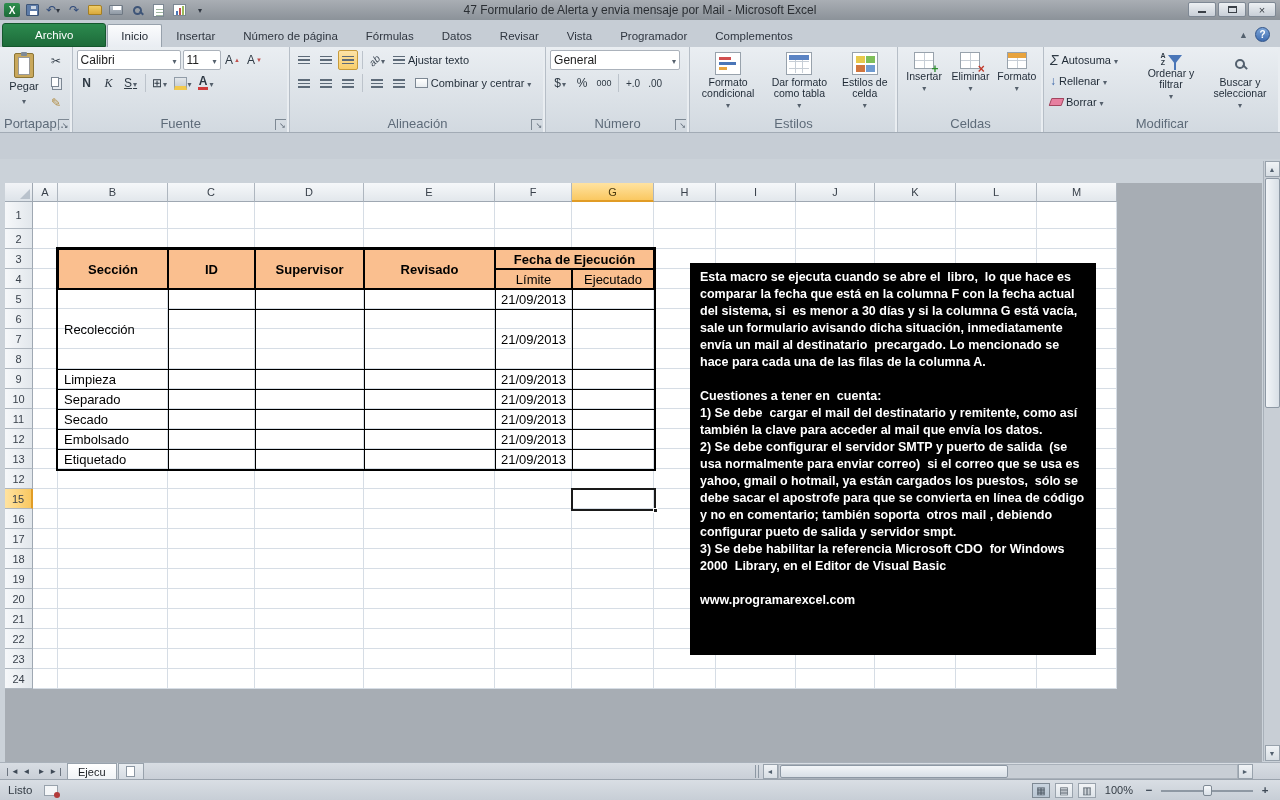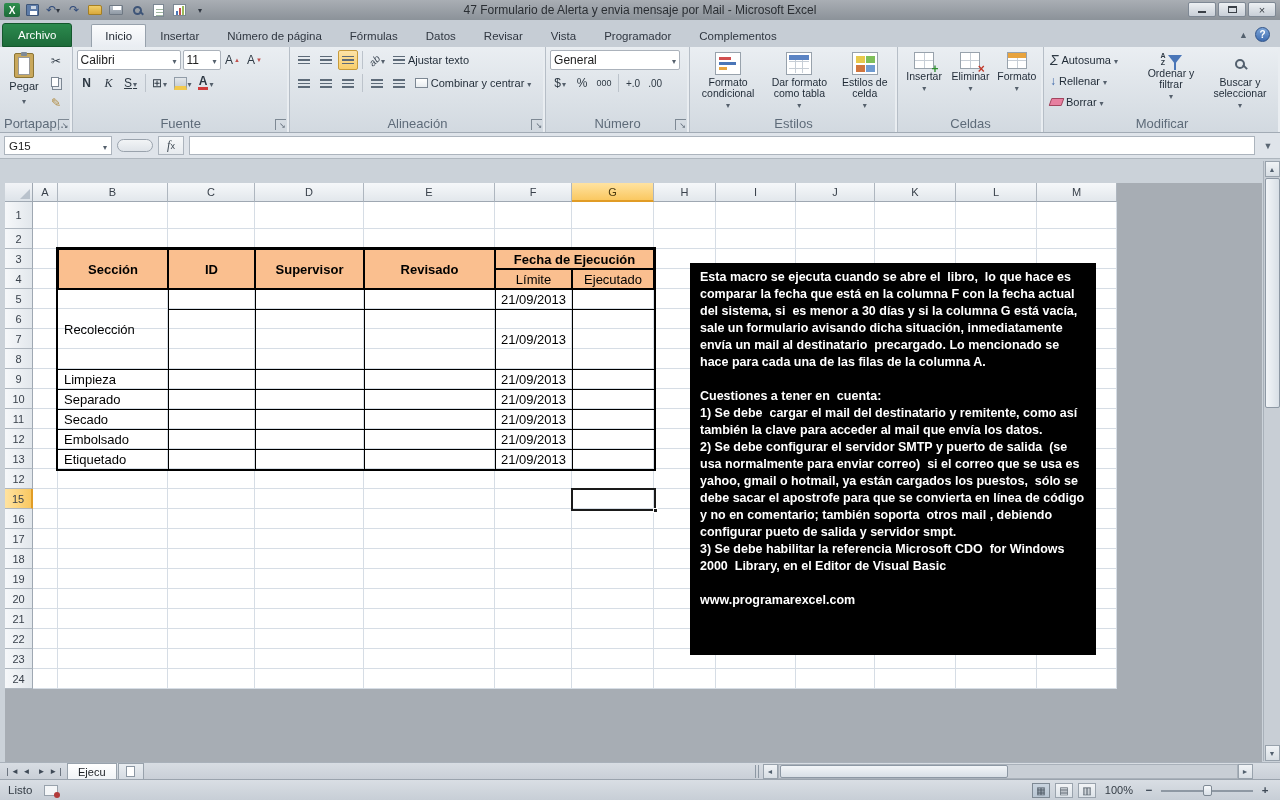--- a/index.html
+++ b/index.html
@@ -21,21 +21,21 @@
 .lensicon::after{content:"";position:absolute;width:5px;height:2px;background:#3E5578;right:-4px;bottom:-1px;transform:rotate(45deg)}
 .qcaret{font-size:8px;color:#2F3640}
 .winbtns{position:absolute;right:4px;top:2px;display:flex;gap:2px;z-index:2}
 .wbtn{width:28px;height:15px;background:linear-gradient(#EDF0F3,#C8CFD7);border:1px solid #7E8894;border-radius:2px;display:flex;align-items:center;justify-content:center;font-size:11px;color:#3A4047}
 .wbtn .min{width:8px;height:2px;background:#3A4047;margin-top:5px}
 .wbtn .max{width:9px;height:7px;border:1px solid #3A4047;border-top-width:2px}
 
 
 .tabstrip{position:absolute;top:20px;left:0;width:1280px;height:27px;background:#C6CDD5;display:flex;align-items:flex-end;padding-left:2px}
 .rtab{height:23px;padding:0 13px;display:flex;align-items:center;font-size:11.5px;color:#2F3640;border:1px solid transparent;border-bottom:none;border-radius:2px 2px 0 0;white-space:nowrap}
-.rtab.file{background:linear-gradient(#2C8A4E,#1D6B3A);color:#fff;height:24px;margin-right:19px;border-radius:3px 3px 0 0;padding:0 15px;border:1px solid #14572D}
+.rtab.file{background:linear-gradient(#2C8A4E,#1D6B3A);color:#fff;height:24px;margin-right:1px;border-radius:3px 3px 0 0;padding:0 32px;border:1px solid #14572D}
 .rtab.active{background:linear-gradient(#FBFCFD,#E9EDF2);border-color:#97A1AC;color:#1F2630}
 .ts-right{margin-left:auto;display:flex;align-items:center;gap:7px;padding-right:10px;margin-bottom:5px}
 .minribbon{color:#53606E;font-size:9px}
 .helpbtn{width:15px;height:15px;border-radius:50%;background:linear-gradient(#7FA7D9,#3E6CB0);color:#fff;font-weight:bold;font-size:10px;display:flex;align-items:center;justify-content:center;border:1px solid #2E5288}
 
 
 .ribbon{position:absolute;top:47px;left:0;width:1280px;height:86px;background:linear-gradient(#EAEEF2,#D2D9E0);border-bottom:1px solid #A2ABB5;display:flex}
 .group{position:relative;height:85px;border-right:1px solid #B6BEC7;box-shadow:inset -2px 0 0 #E9EDF1;padding:3px 4px 16px 4px}
 .gc{display:flex;flex-direction:column;gap:3px}
 .row{display:flex;align-items:center;gap:2px}
@@ -431,33 +431,20 @@
               </span>
             <span class="cap2">Buscar y seleccionar</span>
               <span class="caret"></span>
           </div>
         </div>
       </div>
       <div class="glabel">Modificar</div>
     </div>
   </div>
 
-  <div class="formulabar">
-    <div class="namebox">
-        <span class="cx">G15</span>
-        <span class="caret"></span>
-      </div>
-    <span class="fboval"></span>
-    <div class="fxbtn">
-        <i>f</i>
-        <sub>x</sub>
-      </div>
-    <div class="fbinput"></div>
-    <div class="fbexpand">▼</div>
-  </div>
 
   <div class="sheetwrap">
     <div class="sheet">
       <div class="corner"></div>
       <div class="colheaders" id="colheaders">
           <div class="colh" style="width: 25px;">A</div>
           <div class="colh" style="width: 110px;">B</div>
           <div class="colh" style="width: 87px;">C</div>
           <div class="colh" style="width: 109px;">D</div>
           <div class="colh" style="width: 131px;">E</div>

